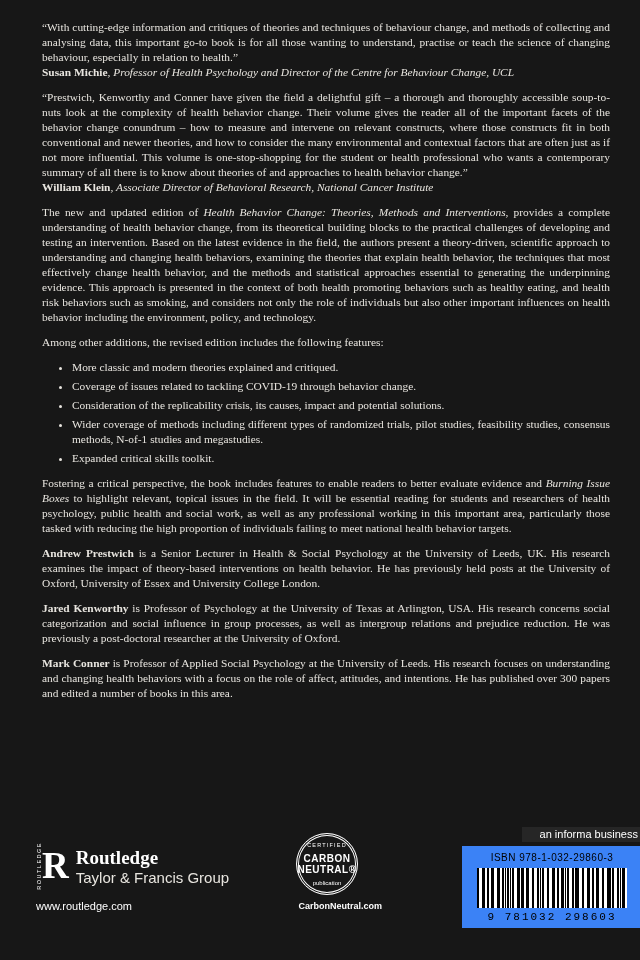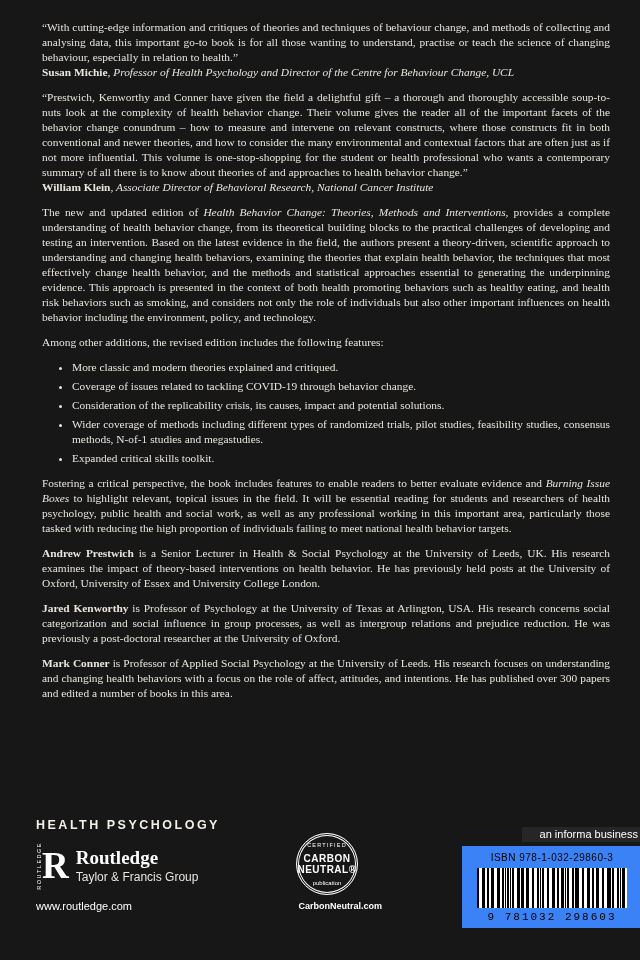--- a/index.html
+++ b/index.html
@@ -35,21 +35,21 @@
   .logo-vert{
     writing-mode:vertical-rl;transform:rotate(180deg);
     font-family:"Liberation Sans", sans-serif;
     font-size:5.5px;letter-spacing:1.5px;color:#fff;line-height:6px;
   }
   .logo-r{
     font-family:"Liberation Serif", serif;
     font-weight:bold;font-size:37px;line-height:40px;color:#fff;
   }
   .logo-name{font-family:"Liberation Serif", serif;font-weight:bold;font-size:19px;line-height:20px;color:#fff;}
-  .logo-tagline{font-family:"Liberation Sans", sans-serif;font-size:12px;color:#e8e5df;margin-top:2px;}
+  .logo-tagline{font-family:"Liberation Sans", sans-serif;font-size:15px;color:#e8e5df;margin-top:2px;}
   .publisher-url{font-family:"Liberation Sans", sans-serif;font-size:11px;color:#fff;margin-top:10px;}
 
   .carbon{position:absolute;left:272px;top:833px;width:110px;text-align:center;color:#fff;
     font-family:"Liberation Sans", sans-serif;}
   .carbon-circle{
     width:60px;height:60px;margin:0 auto;border:1.5px solid #fff;border-radius:50%;
     box-shadow:inset 0 0 0 1px #171717, inset 0 0 0 2px #fff;
     display:flex;flex-direction:column;justify-content:center;align-items:center;
   }
   .cc-certified{font-size:5.5px;letter-spacing:1.2px;margin-bottom:1px;}
@@ -117,21 +117,20 @@
     <p><span>Fostering a critical perspective, the book includes features to enable readers to better evaluate evidence and </span><em>Burning Issue Boxes</em><span> to highlight relevant, topical issues in the field. It will be essential reading for students and researchers of health psychology, public health and social work, as well as any professional working in this important area, particularly those tasked with reducing the high proportion of individuals failing to meet national health behavior targets.</span></p>
 
     <p class="author-bio"><strong>Andrew Prestwich</strong><span> is a Senior Lecturer in Health &amp; Social Psychology at the University of Leeds, UK. His research examines the impact of theory-based interventions on health behavior. He has previously held posts at the University of Oxford, University of Essex and University College London.</span></p>
 
     <p class="author-bio"><strong>Jared Kenworthy</strong><span> is Professor of Psychology at the University of Texas at Arlington, USA. His research concerns social categorization and social influence in group processes, as well as intergroup relations and prejudice reduction. He was previously a post-doctoral researcher at the University of Oxford.</span></p>
 
     <p class="author-bio"><strong>Mark Conner</strong><span> is Professor of Applied Social Psychology at the University of Leeds. His research focuses on understanding and changing health behaviors with a focus on the role of affect, attitudes, and intentions. He has published over 300 papers and edited a number of books in this area.</span></p>
 
   </div>
 
-  <div class="category">HEALTH PSYCHOLOGY</div>
 
   <div class="publisher">
     <div class="logo-row">
       <div class="logo-mark">
         <span class="logo-vert">ROUTLEDGE</span>
         <span class="logo-r">R</span>
       </div>
       <div>
         <div class="logo-name">Routledge</div>
         <div class="logo-tagline">Taylor &amp; Francis Group</div>

